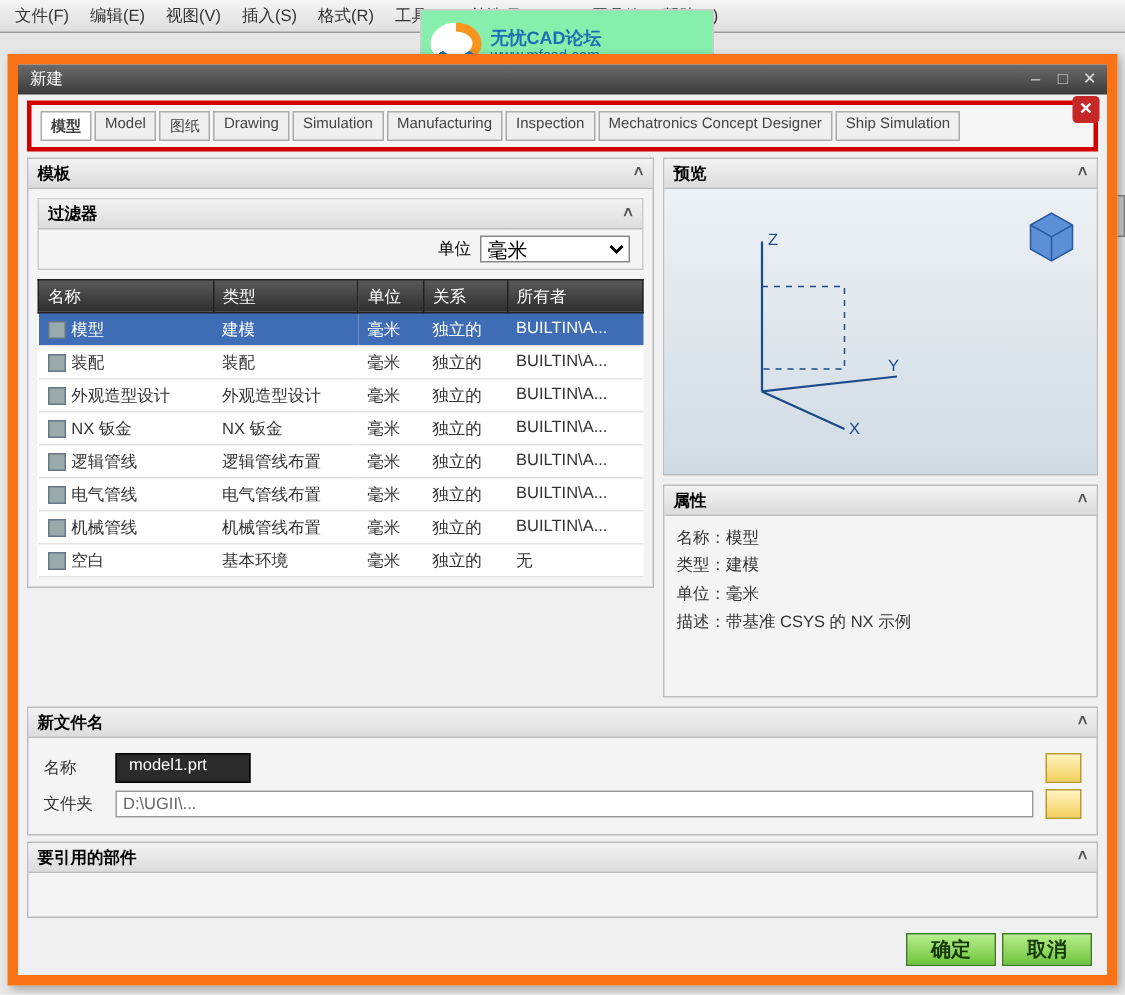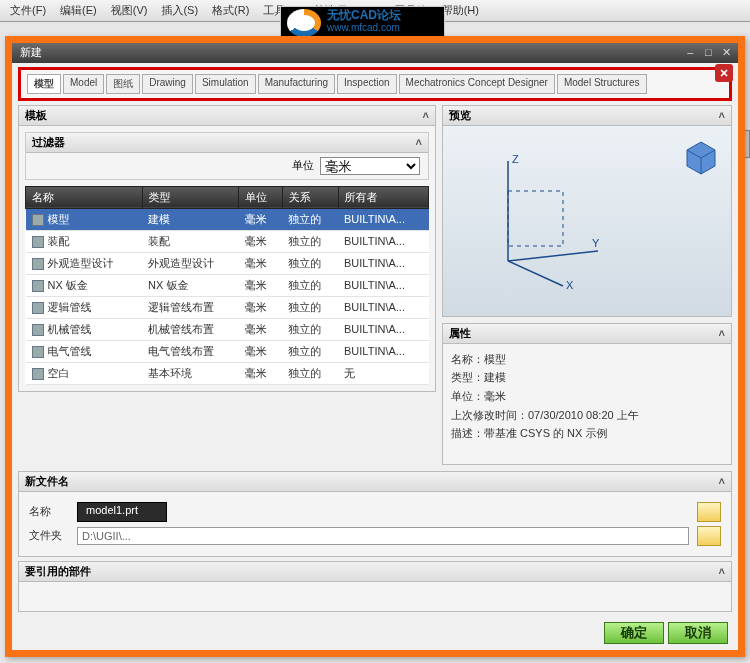--- a/index.html
+++ b/index.html
@@ -1,19 +1,19 @@
 <!DOCTYPE html>
 <html><head>
 <meta charset="utf-8">
 <style>
   * { box-sizing: border-box; margin: 0; padding: 0; }
   body { font-family: "Microsoft YaHei", Arial, sans-serif; font-size: 11px; background: #e6e6e6; width: 750px; height: 663px; overflow: hidden; position: relative; }
   .menubar { background: linear-gradient(#f4f4f4,#dedede); height: 22px; display: flex; align-items: center; padding: 0 10px; border-bottom: 1px solid #999; }
   .menubar span { margin-right: 14px; color: #333; }
-  .logo-strip { position: absolute; top: 6px; left: 280px; width: 165px; height: 40px; background: #000000; border: 1px solid #ccc; display: flex; align-items: flex-start; padding: 2px 6px; }
+  .logo-strip { position: absolute; top: 6px; left: 280px; width: 196px; height: 40px; background: #86efac; border: 1px solid #ccc; display: flex; align-items: flex-end; padding: 2px 6px; }
   .logo-swirl { width: 34px; height: 28px; border-radius: 50%; background: conic-gradient(#f7941d 0 120deg,#1b6fb5 120deg 240deg,#fff 240deg); position: relative; margin-right: 6px; }
   .logo-swirl::after { content:""; position:absolute; inset:6px; background:#fff; border-radius:50%; }
   .logo-text { color: #1b6fb5; font-size: 12px; font-weight: bold; line-height: 1.1; }
   .logo-sub { color: #1b6fb5; font-size: 10px; }
   .dialog { position: absolute; top: 36px; left: 5px; right: 5px; bottom: 6px; background: #f0f0f0; border: 7px solid #f97316; box-shadow: 2px 2px 6px rgba(0,0,0,.3); display:flex; flex-direction:column; }
   .titlebar { background: linear-gradient(#6b6b6b,#3b3b3b); color:#fff; height:20px; display:flex; align-items:center; justify-content:space-between; padding:0 4px 0 8px; }
   .tb-btns span { display:inline-block; width:15px; text-align:center; color:#ddd; cursor:pointer; }
   .tabs-row { border:3px solid #d40000; margin:4px 6px; padding:4px 6px; display:flex; flex-wrap:wrap; gap:2px; background:#f6f6f6; position:relative; }
   .tab { background:#efefef; border:1px solid #aaa; padding:2px 6px; font-size:10px; color:#444; cursor:pointer; }
   .tab.active { background:#fff; font-weight:bold; }
@@ -85,21 +85,21 @@
   <div class="tabs-row">
     <span class="tabs-close">✕</span>
     <span class="tab active">模型</span>
     <span class="tab">Model</span>
     <span class="tab">图纸</span>
     <span class="tab">Drawing</span>
     <span class="tab">Simulation</span>
     <span class="tab">Manufacturing</span>
     <span class="tab">Inspection</span>
     <span class="tab">Mechatronics Concept Designer</span>
-    <span class="tab">Model Structures</span>
+    <span class="tab">Ship Simulation</span>
   </div>
 
   <div class="middle">
 
     <div class="left-col">
       <div class="panel">
         <div class="panel-hd">
             <span>模板</span>
             <span class="chev">˄</span>
           </div>
@@ -154,29 +154,29 @@
                   <td>BUILTIN\A...</td>
                 </tr>
                 <tr>
                   <td><span class="row-icon"></span>逻辑管线</td>
                   <td>逻辑管线布置</td>
                   <td>毫米</td>
                   <td>独立的</td>
                   <td>BUILTIN\A...</td>
                 </tr>
                 <tr>
+                  <td><span class="row-icon"></span>电气管线</td>
+                  <td>电气管线布置</td>
+                  <td>毫米</td>
+                  <td>独立的</td>
+                  <td>BUILTIN\A...</td>
+                </tr>
+                <tr>
                   <td><span class="row-icon"></span>机械管线</td>
                   <td>机械管线布置</td>
-                  <td>毫米</td>
-                  <td>独立的</td>
-                  <td>BUILTIN\A...</td>
-                </tr>
-                <tr>
-                  <td><span class="row-icon"></span>电气管线</td>
-                  <td>电气管线布置</td>
                   <td>毫米</td>
                   <td>独立的</td>
                   <td>BUILTIN\A...</td>
                 </tr>
                 <tr>
                   <td><span class="row-icon"></span>空白</td>
                   <td>基本环境</td>
                   <td>毫米</td>
                   <td>独立的</td>
                   <td>无</td>
@@ -212,21 +212,20 @@
       </div>
       <div class="panel">
         <div class="panel-hd">
             <span>属性</span>
             <span class="chev">˄</span>
           </div>
         <div class="proplist">
           <div>名称：模型</div>
           <div>类型：建模</div>
           <div>单位：毫米</div>
-          <div>上次修改时间：07/30/2010 08:20 上午</div>
           <div>描述：带基准 CSYS 的 NX 示例</div>
         </div>
       </div>
     </div>
   </div>
 
   <div class="panel" style="margin:0 6px 4px">
     <div class="panel-hd">
         <span>新文件名</span>
         <span class="chev">˄</span>

